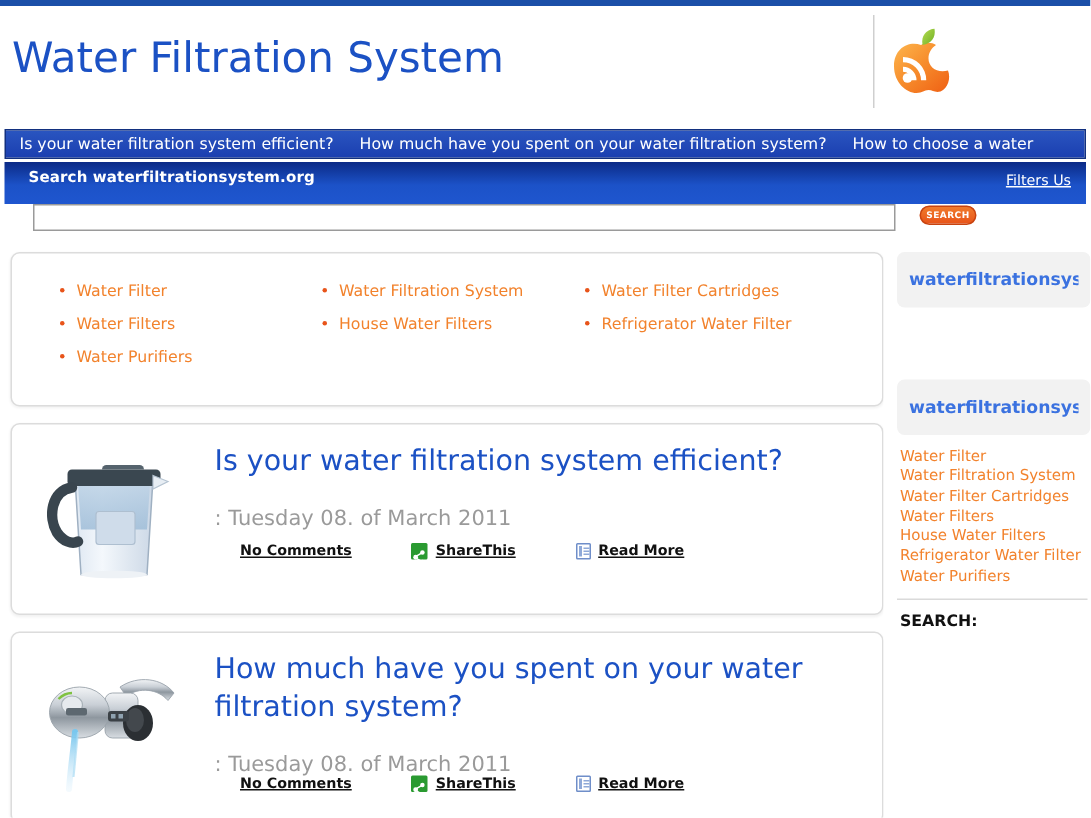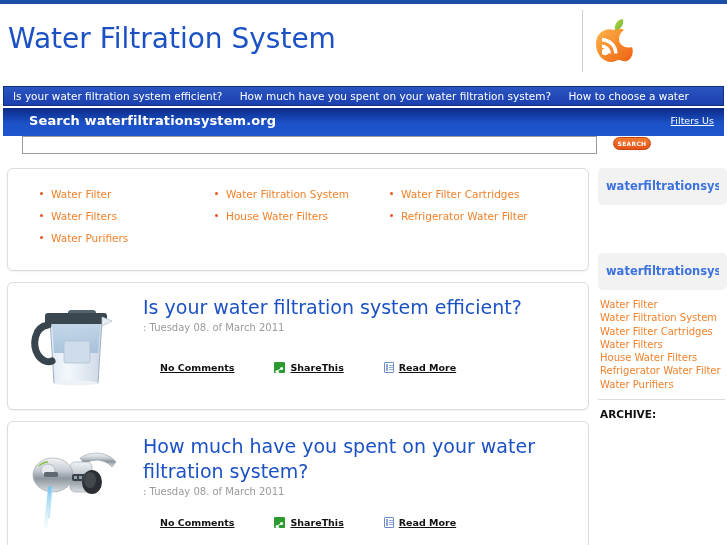--- a/index.html
+++ b/index.html
@@ -112,23 +112,23 @@
     position: absolute;
     top: 108px;
     left: 3px;
     width: 721px;
     height: 28px;
     background: linear-gradient(#0b2a86, #1c52c8 55%, #1f56cf);
     box-sizing: border-box;
   }
   .search-label {
     position: absolute;
-    left: 26px;
+    left: 16px;
     top: 5px;
-    font-size: 13px;
+    font-size: 10px;
     font-weight: bold;
     color: #ffffff;
     letter-spacing: .1px;
   }
   .contact-us {
     position: absolute;
     right: 10px;
     top: 7px;
     font-size: 9.5px;
     color: #ffffff;
@@ -240,23 +240,23 @@
   .article-title {
     font-size: 19px;
     color: #1b51c4;
     font-weight: normal;
     line-height: 25px;
     margin: 0;
     cursor: pointer;
     font-family: "DejaVu Sans", sans-serif;
   }
   .article-date {
-    font-size: 10px;
+    font-size: 14px;
     color: #9a9a9a;
-    margin-top: 2px;
+    margin-top: 18px;
   }
   .article-actions {
     position: absolute;
     left: 152px;
     bottom: 36px;
     display: flex;
     align-items: center;
   }
   .article.tall .article-actions { bottom: 20px; }
   .act {
@@ -551,14 +551,14 @@
     <div class="cat-item">Water Filter</div>
     <div class="cat-item">Water Filtration System</div>
     <div class="cat-item">Water Filter Cartridges</div>
     <div class="cat-item">Water Filters</div>
     <div class="cat-item">House Water Filters</div>
     <div class="cat-item">Refrigerator Water Filter</div>
     <div class="cat-item">Water Purifiers</div>
   </div>
 
   <div class="cat-sep"></div>
-  <div class="archive-label">ARCHIVE:</div>
+  <div class="archive-label">SEARCH:</div>
 </div>
 
 </body></html>

